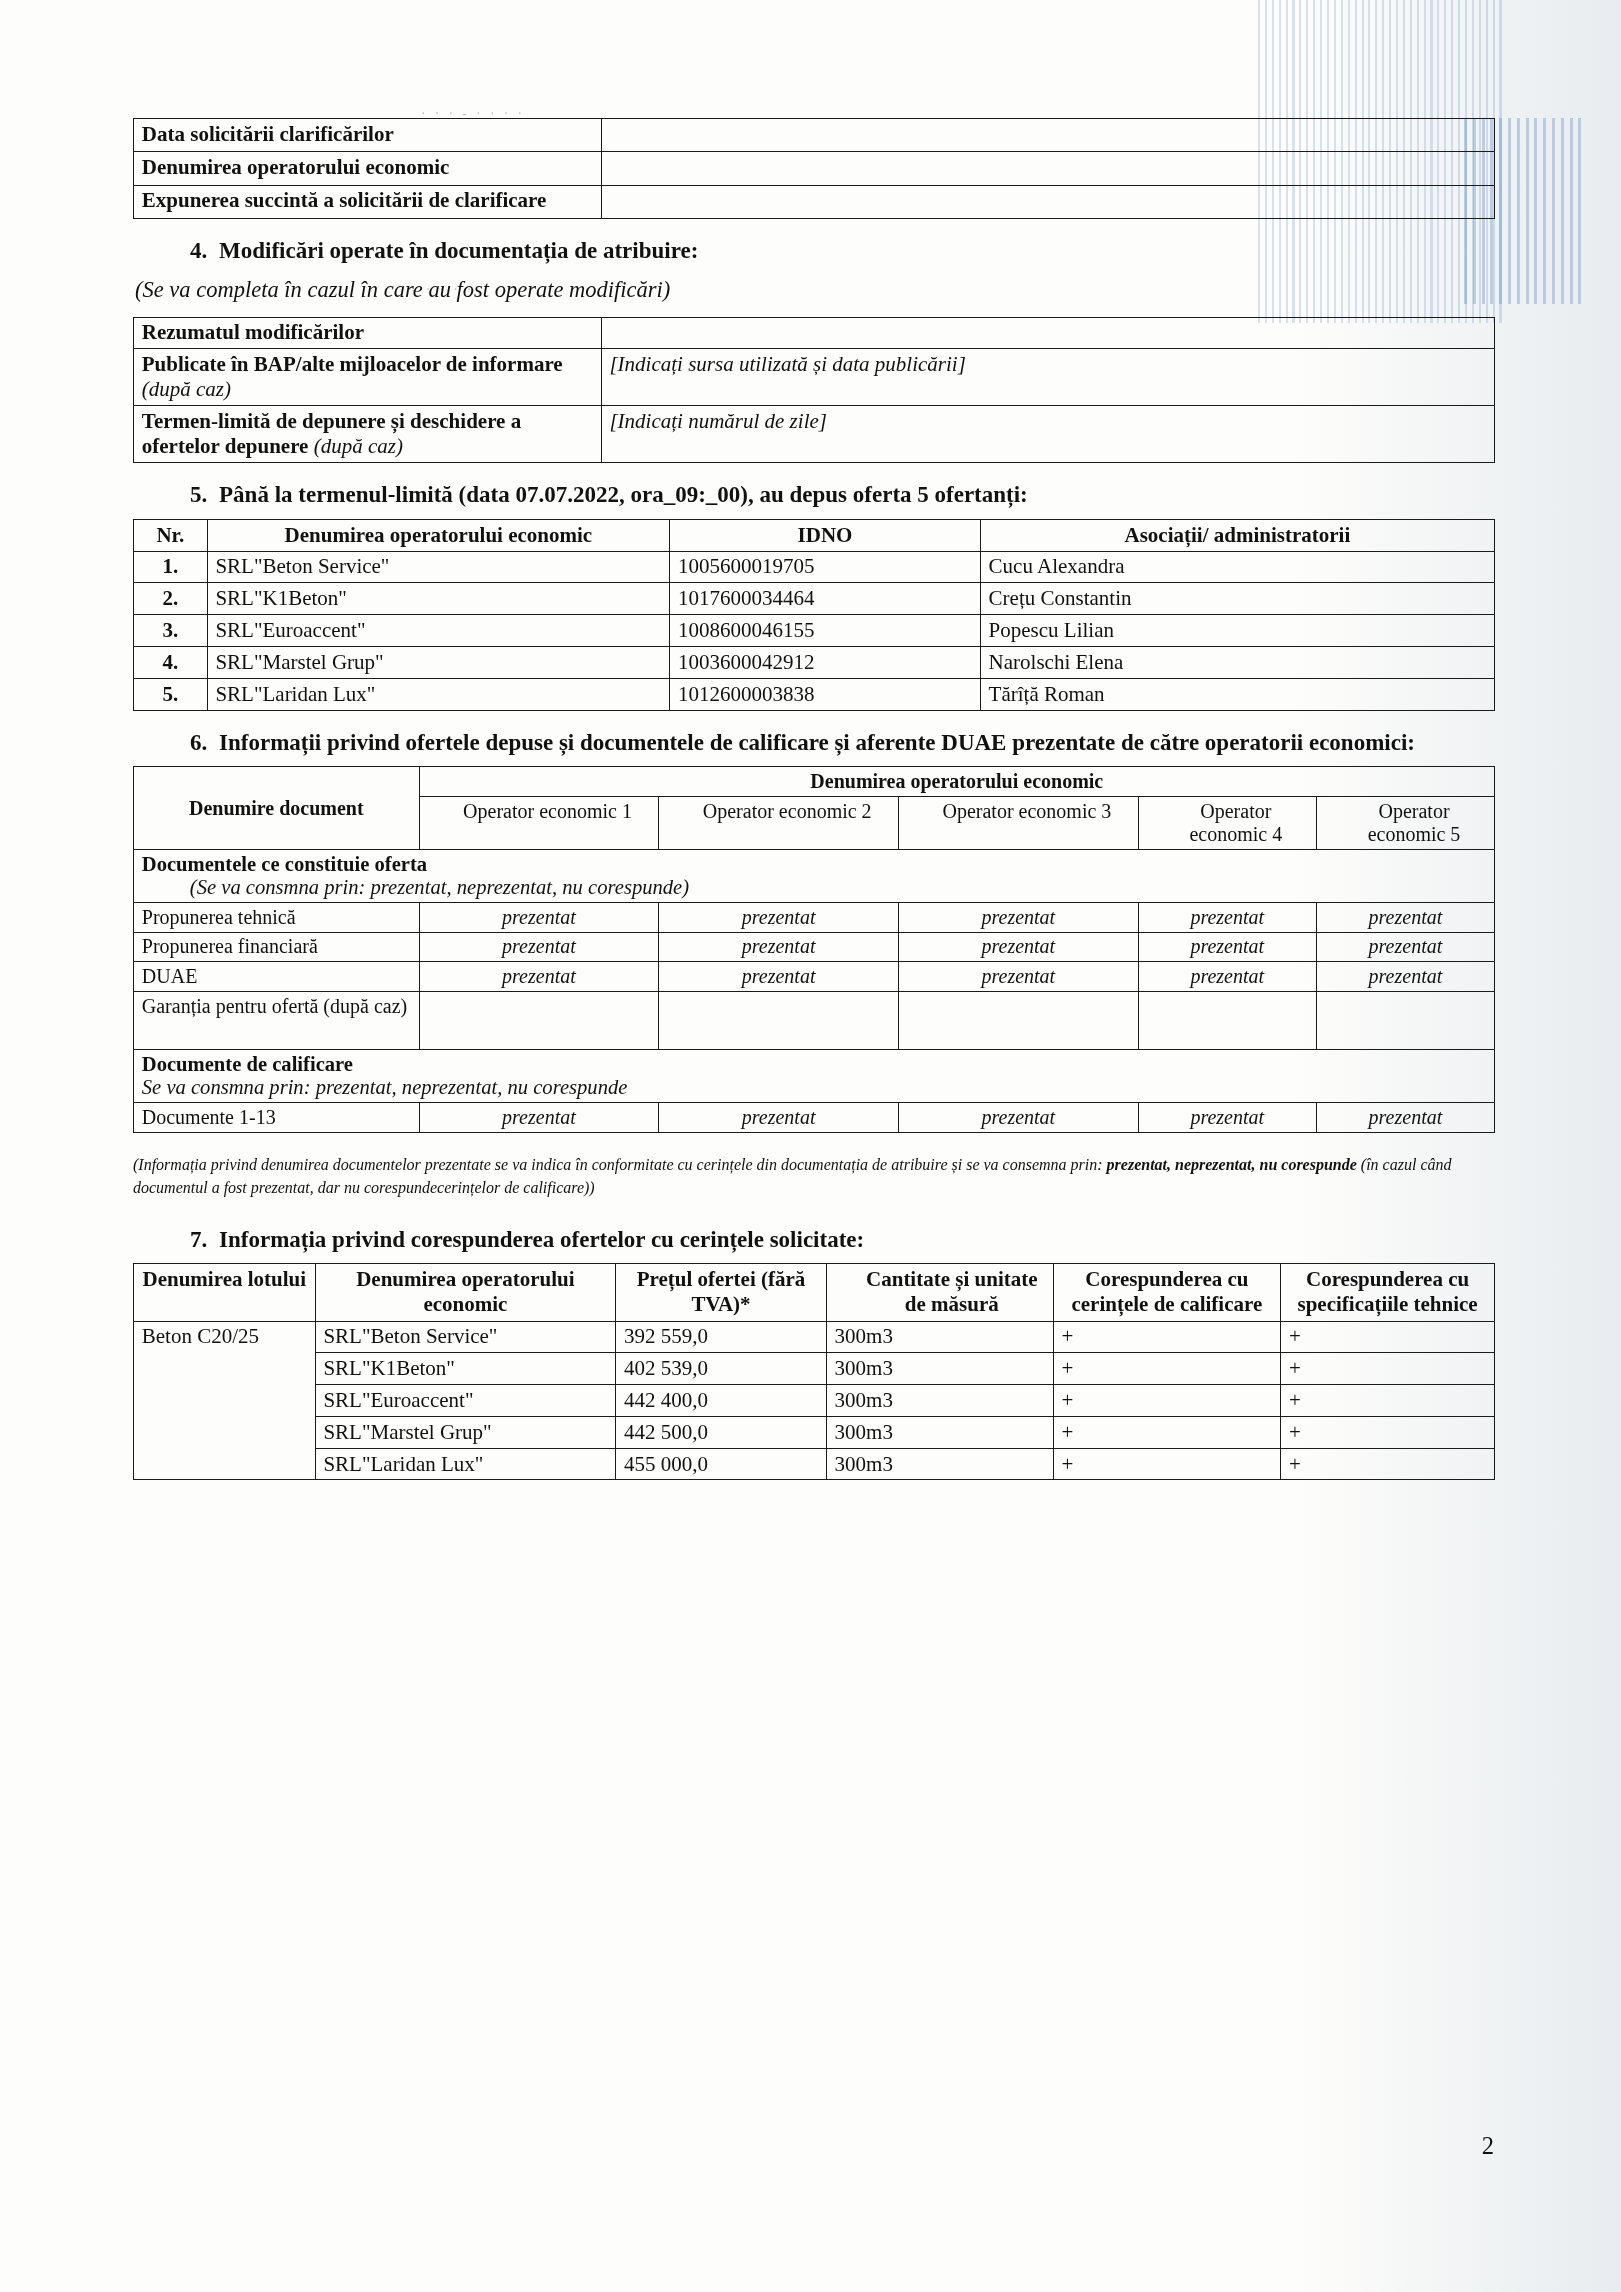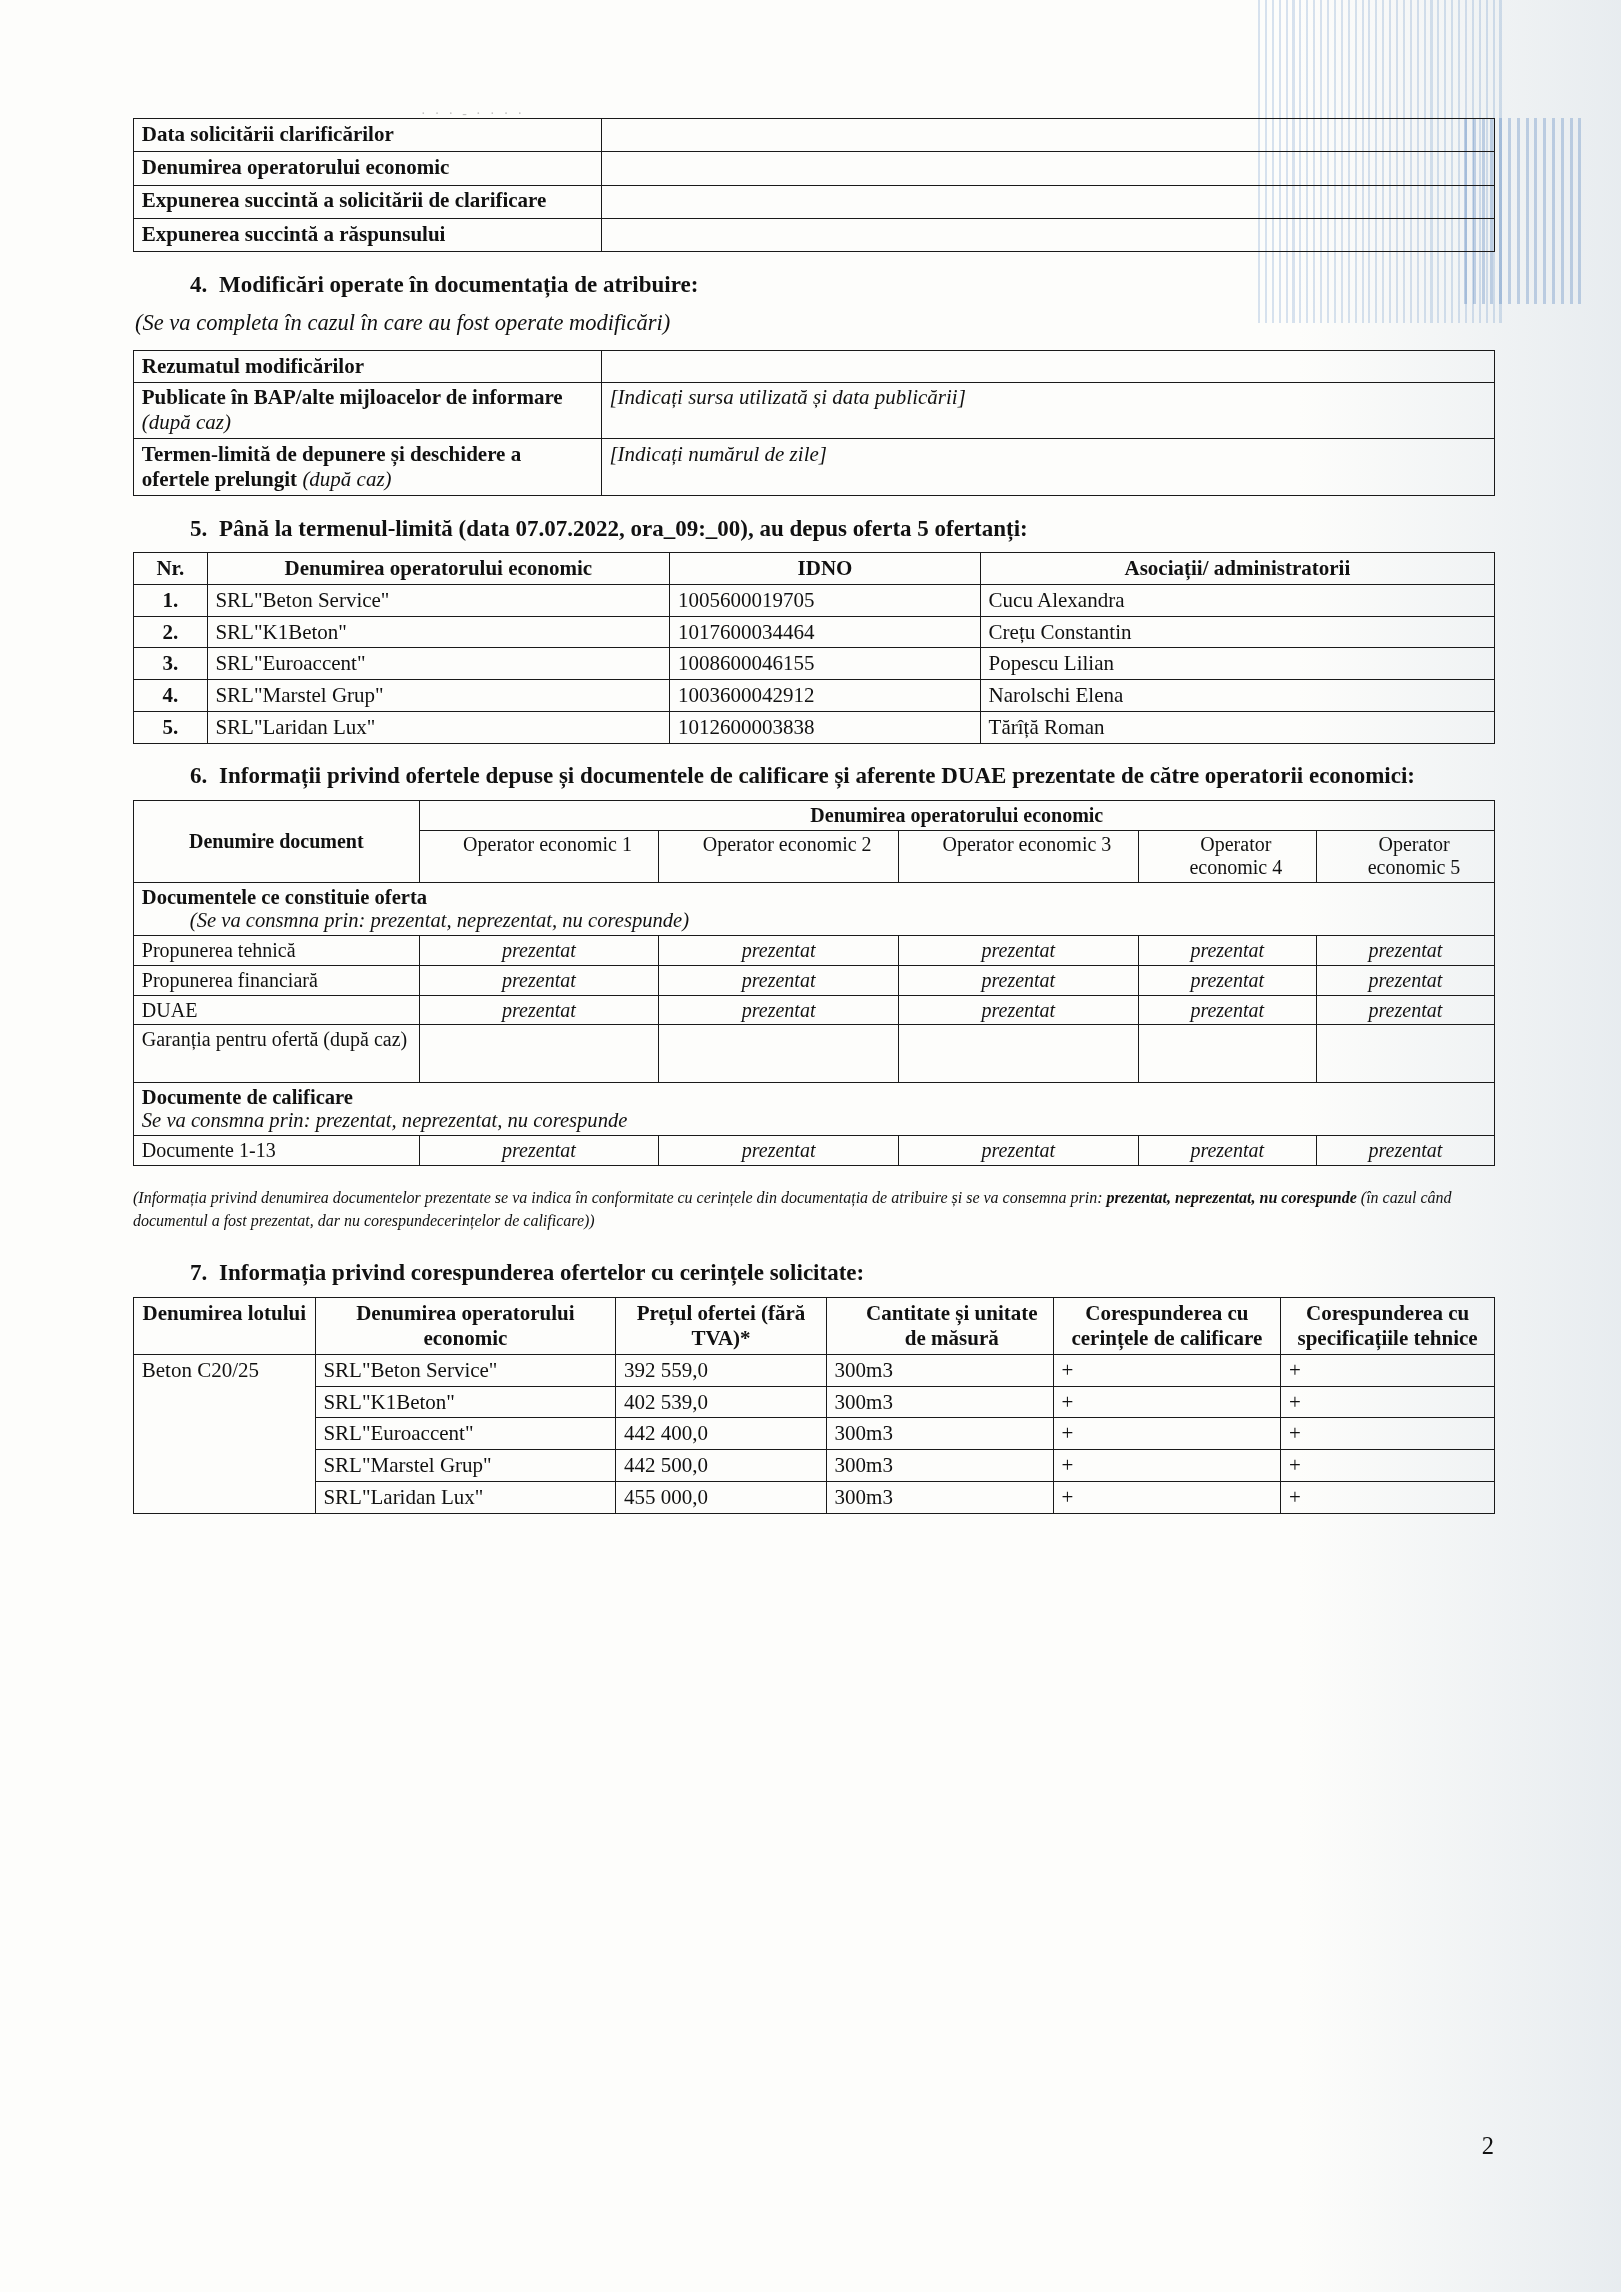--- a/index.html
+++ b/index.html
@@ -150,24 +150,20 @@
           <td></td>
         </tr>
         <tr>
           <td class="b">Denumirea operatorului economic</td>
           <td></td>
         </tr>
         <tr>
           <td class="b">Expunerea succintă a solicitării de clarificare</td>
           <td></td>
         </tr>
-        <tr>
-          <td class="b">Expunerea succintă a răspunsului</td>
-          <td></td>
-        </tr>
       </tbody>
     </table>
 
     <div class="numbered">
       <span class="num">4.</span>
       <span class="txt">Modificări operate în documentația de atribuire:</span>
     </div>
     <div class="italic-note">(Se va completa în cazul în care au fost operate modificări)</div>
 
     <table class="t-mod">
@@ -179,21 +175,21 @@
         <tr>
           <td>
             <span class="b">Publicate în BAP/alte mijloacelor de informare</span><br>
             <span class="it">(după caz)</span>
           </td>
           <td class="it">[Indicați sursa utilizată și data publicării]</td>
         </tr>
         <tr>
           <td>
             <span class="b">Termen-limită de depunere și deschidere a</span><br>
-            <span class="b">ofertele prelungit</span>
+            <span class="b">ofertelor depunere</span>
             <span class="it">(după caz)</span>
           </td>
           <td class="it">[Indicați numărul de zile]</td>
         </tr>
       </tbody>
     </table>
 
     <div class="numbered">
       <span class="num">5.</span>
       <span class="txt">Până la termenul-limită (data 07.07.2022, ora_09:_00), au depus oferta 5 ofertanți:</span>

